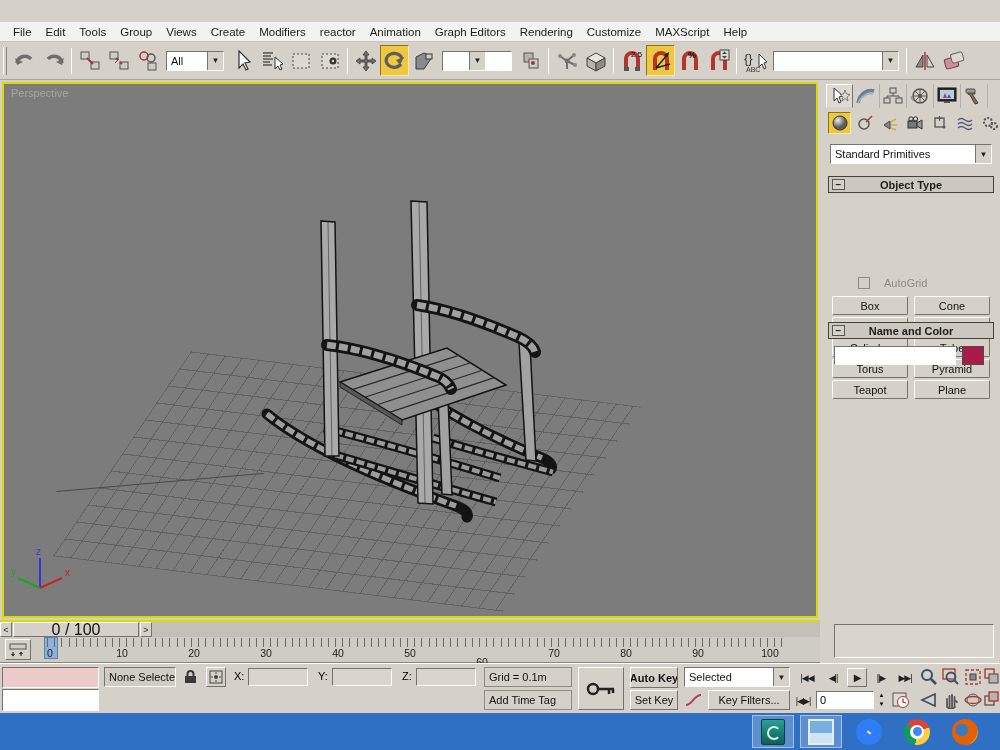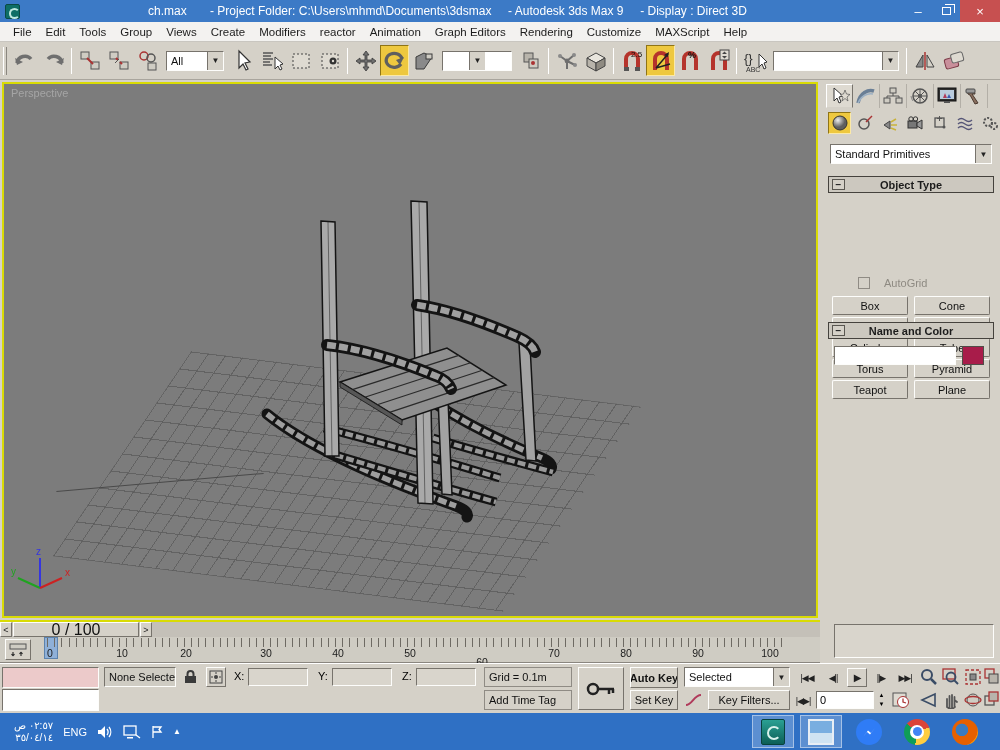--- a/index.html
+++ b/index.html
@@ -98,29 +98,20 @@
   .msgr-ico { width:26px; height:26px; border-radius:50%; background:#2f7cf6; display:flex; align-items:center; justify-content:center; }
   .photos-ico { width:26px; height:26px; border:2px solid #e8eef5; background:linear-gradient(#79aee0 55%, #cfe3f2 55%); }
   .max-ico { width:24px; height:26px; background:linear-gradient(#2aa093,#0c5f57); border:1px solid #08423c; border-radius:2px; position:relative; }
   .max-ico::after { content:""; position:absolute; left:5px; top:6px; width:10px; height:10px; border:2.5px solid #d8f2ec; border-radius:50%; border-right-color:transparent; }
 </style>
 </head>
 <body>
 
 <div id="stage">
 
-  <div id="titlebar">
-    <div class="logo-badge"></div>
-    <div class="title">ch.max       - Project Folder: C:\Users\mhmd\Documents\3dsmax     - Autodesk 3ds Max 9     - Display : Direct 3D</div>
-    <div class="wbtn">–</div>
-    <div class="wbtn">
-        <span class="restore-glyph"></span>
-      </div>
-    <div class="wbtn close">×</div>
-  </div>
 
   <div id="menubar">
     <span>File</span>
     <span>Edit</span>
     <span>Tools</span>
     <span>Group</span>
     <span>Views</span>
     <span>Create</span>
     <span>Modifiers</span>
     <span>reactor</span>
@@ -498,21 +489,21 @@
     <div id="tb-curve-btn">
       <svg width="18" height="14">
           <rect x="1" y="1" width="16" height="5" fill="#cfccc3" stroke="#555"></rect>
           <path d="M4 9 L4 13 M4 13 L2.5 11 M4 13 L5.5 11 M12 13 L12 9 M12 9 L10.5 11 M12 9 L13.5 11" stroke="#333" stroke-width="1.2" fill="none"></path>
         </svg>
     </div>
     <div id="frame-marker"></div>
     <div id="ruler-ticks"></div>
     <span class="tick-label" style="left:35px;">0</span>
     <span class="tick-label" style="left:107px;">10</span>
-    <span class="tick-label" style="left:171px;">20</span>
+    <span class="tick-label" style="left:179px;">20</span>
     <span class="tick-label" style="left:251px;">30</span>
     <span class="tick-label" style="left:323px;">40</span>
     <span class="tick-label" style="left:395px;">50</span>
     <span class="tick-label" style="left:467px;margin-top:9px;">60</span>
     <span class="tick-label" style="left:539px;">70</span>
     <span class="tick-label" style="left:611px;">80</span>
     <span class="tick-label" style="left:683px;">90</span>
     <span class="tick-label" style="left:755px;">100</span>
   </div>
 
@@ -626,40 +617,20 @@
     </div>
     <div class="abs" style="left:984px; top:27px; width:16px; height:19px;">
       <svg width="16" height="18">
           <rect x="1" y="5" width="9" height="9" fill="none" stroke="#555" stroke-width="1.3"></rect>
           <rect x="5" y="1" width="9" height="9" fill="#b8b4ab" stroke="#a33" stroke-width="1.3"></rect>
         </svg>
     </div>
   </div>
 
   <div id="taskbar">
-    <div id="tray">
-      <div id="clock">
-        <div>٠٢:٥٧ ص</div>
-        <div>٣٥/٠٤/١٤</div>
-      </div>
-      <span class="lang">ENG</span>
-      <svg width="16" height="14">
-          <path d="M1 5 H4 L8 1 V13 L4 9 H1 Z" fill="#fff"></path>
-          <path d="M10 4 a5 5 0 0 1 0 6 M12 2 a8 8 0 0 1 0 10" stroke="#fff" stroke-width="1.3" fill="none"></path>
-        </svg>
-      <svg width="18" height="14">
-          <rect x="1" y="1" width="12" height="9" fill="none" stroke="#fff" stroke-width="1.3"></rect>
-          <rect x="4" y="12" width="6" height="1.5" fill="#fff"></rect>
-          <path d="M13 10 L17 13" stroke="#fff" stroke-width="1.3"></path>
-        </svg>
-      <svg width="12" height="14">
-          <path d="M2 1 V13 M2 2 H10 L8 4.5 L10 7 H2" stroke="#fff" stroke-width="1.3" fill="none"></path>
-        </svg>
-      <span style="font-size:8px; color:#fff;">▲</span>
-    </div>
     <div id="apps">
       <div class="app-cell active">
           <div class="max-ico"></div>
         </div>
       <div class="app-cell active">
           <div class="photos-ico"></div>
         </div>
       <div class="app-cell">
         <div class="msgr-ico">
           <svg width="14" height="13">

